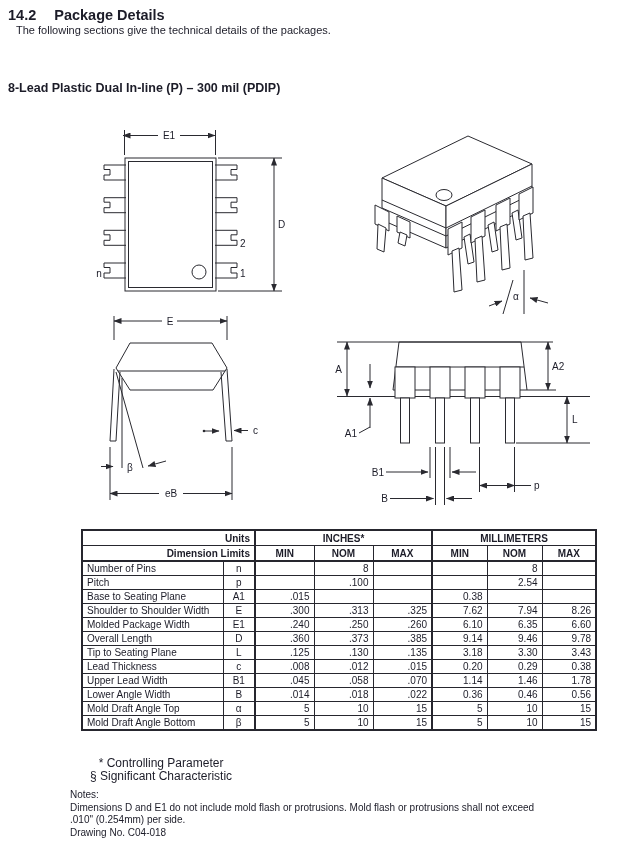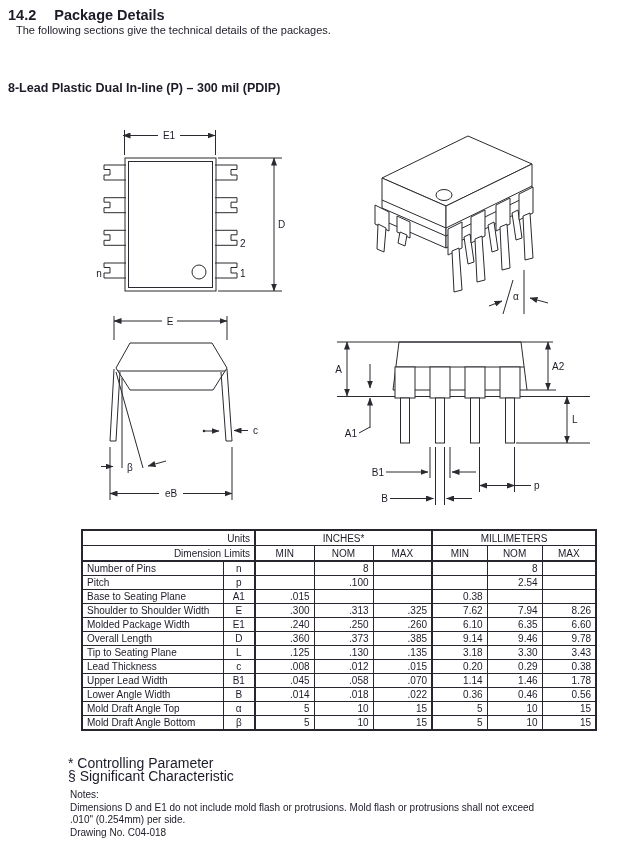--- a/index.html
+++ b/index.html
@@ -17,31 +17,31 @@
   #diagrams{top:118px;left:0;}
   .ln{stroke:#2a2a30;stroke-width:1;fill:none;}
   .fw{stroke:#2a2a30;stroke-width:1;fill:#ffffff;}
   .wbg{fill:#ffffff;stroke:none;}
   text.dim{font-family:"Liberation Sans","DejaVu Sans",sans-serif;font-size:10px;fill:#1c1c28;stroke:none;}
   
   #tablewrap{top:529px;left:81px;}
   table{border-collapse:collapse;table-layout:fixed;width:514px;border:2px solid #26262e;}
   td,th{border:1px solid #26262e;font-size:10px;height:13px;padding:0 4px;
         overflow:hidden;white-space:nowrap;vertical-align:middle;font-weight:normal;}
-  thead th{font-weight:normal;height:14px;margin-top:23px;}
+  thead th{font-weight:bold;height:14px;margin-top:23px;}
   thead tr.hdr2 th{border-bottom:2px solid #26262e;}
   .r{text-align:right;}
   .ctr{text-align:center;}
   .sep-r{border-right:2px solid #26262e;}
   .c-name{text-align:left;}
   .c-name .flag{float:right;}
   .c-sym{text-align:center;border-right:2px solid #26262e;}
   .c-num{text-align:right;}
   
-  #footnotes{top:757px;left:68px;font-size:14px;line-height:13px;}
+  #footnotes{top:757px;left:90px;font-size:12px;line-height:13px;text-align:center;}
   #notes{top:789px;left:70px;font-size:10px;line-height:12.6px;}
   #notes div{white-space:pre-wrap;}
 </style>
 </head>
 <body>
 
 <div class="abs" id="hdr">
   <span class="num">14.2</span><span>Package Details</span>
 </div>
 

